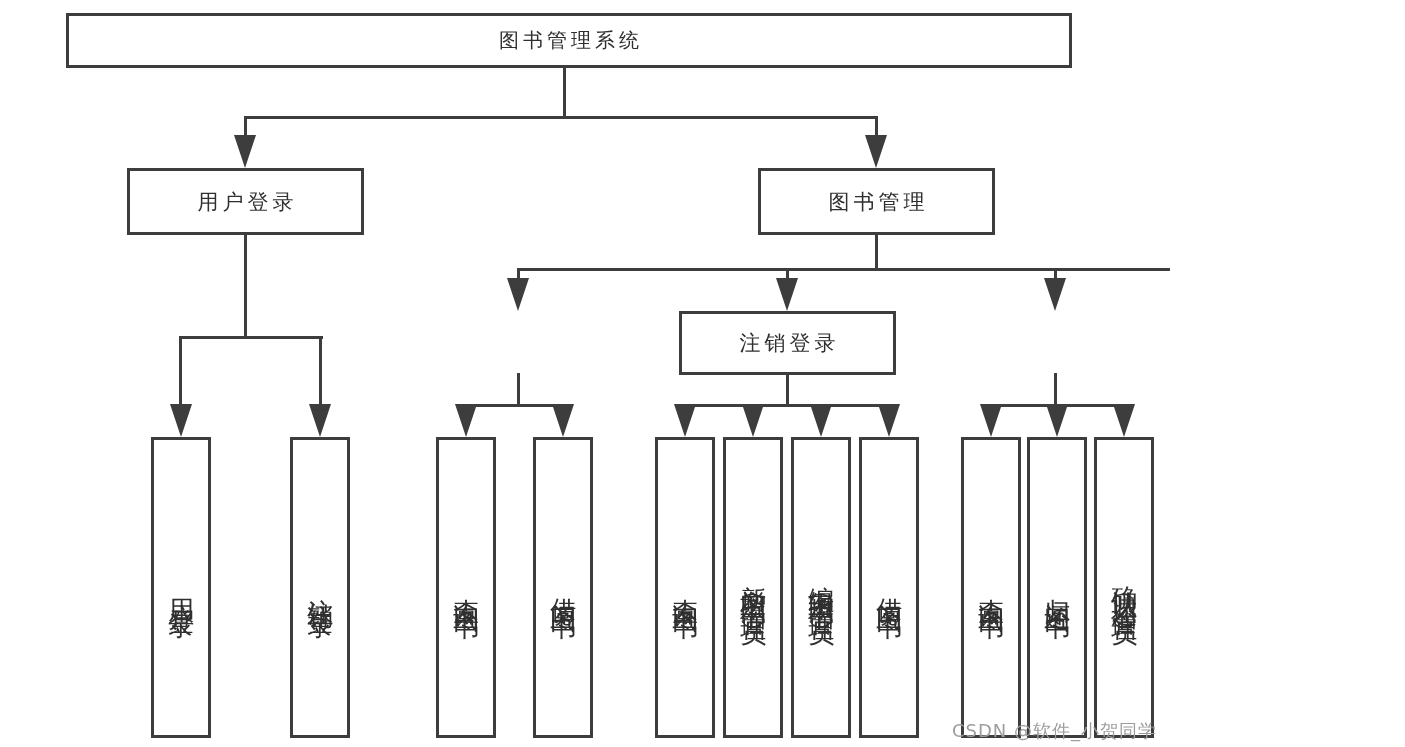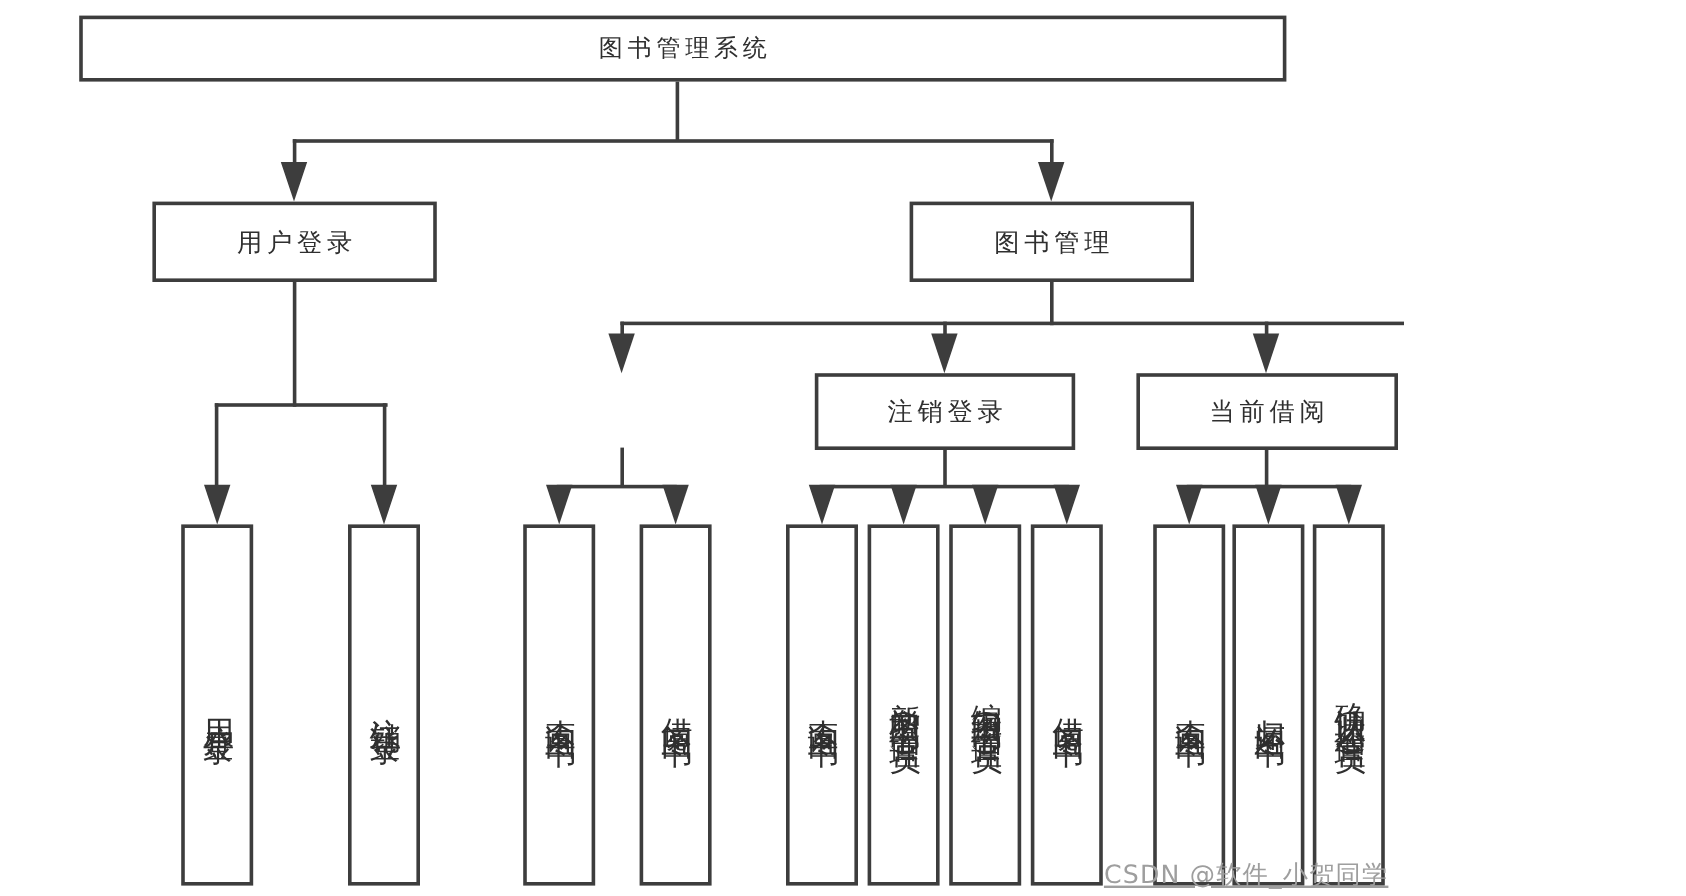--- a/index.html
+++ b/index.html
@@ -49,49 +49,45 @@
     height: 0;
     border-left: 11px solid transparent;
     border-right: 11px solid transparent;
     border-top: 33px solid #3d3d3d;
     z-index: 1;
   }
   .watermark {
     position: absolute;
     right: 13px;
     bottom: 4px;
-    font-size: 21px;
+    font-size: 18px;
     letter-spacing: 1px;
     color: #9e9e9e;
     white-space: nowrap;
     z-index: 5;
-    text-decoration: underline;
   }
 </style>
 </head>
 <body>
 
 <div id="canvas">
 
   <div class="box root" style="left:19px; top:13px; width:1006px; height:55px;">
     <span class="hlabel">图书管理系统</span>
   </div>
 
   <div class="box" style="left:80px; top:168px; width:237px; height:67px;">
     <span class="hlabel">用户登录</span>
   </div>
   <div class="box" style="left:711px; top:168px; width:237px; height:67px;">
     <span class="hlabel">图书管理</span>
   </div>
 
   <div class="box" style="left:632px; top:311px; width:217px; height:64px;">
     <span class="hlabel">注销登录</span>
-  </div>
-  <div class="box" style="left:900px; top:311px; width:218px; height:64px;">
-    <span class="hlabel">当前借阅</span>
   </div>
 
   <div class="box" style="left:104px; top:437px; width:60px; height:301px;">
     <span class="vlabel">用户登录</span>
   </div>
   <div class="box" style="left:243px; top:437px; width:60px; height:301px;">
     <span class="vlabel">注销登录</span>
   </div>
 
   <div class="box" style="left:389px; top:437px; width:60px; height:301px;">

